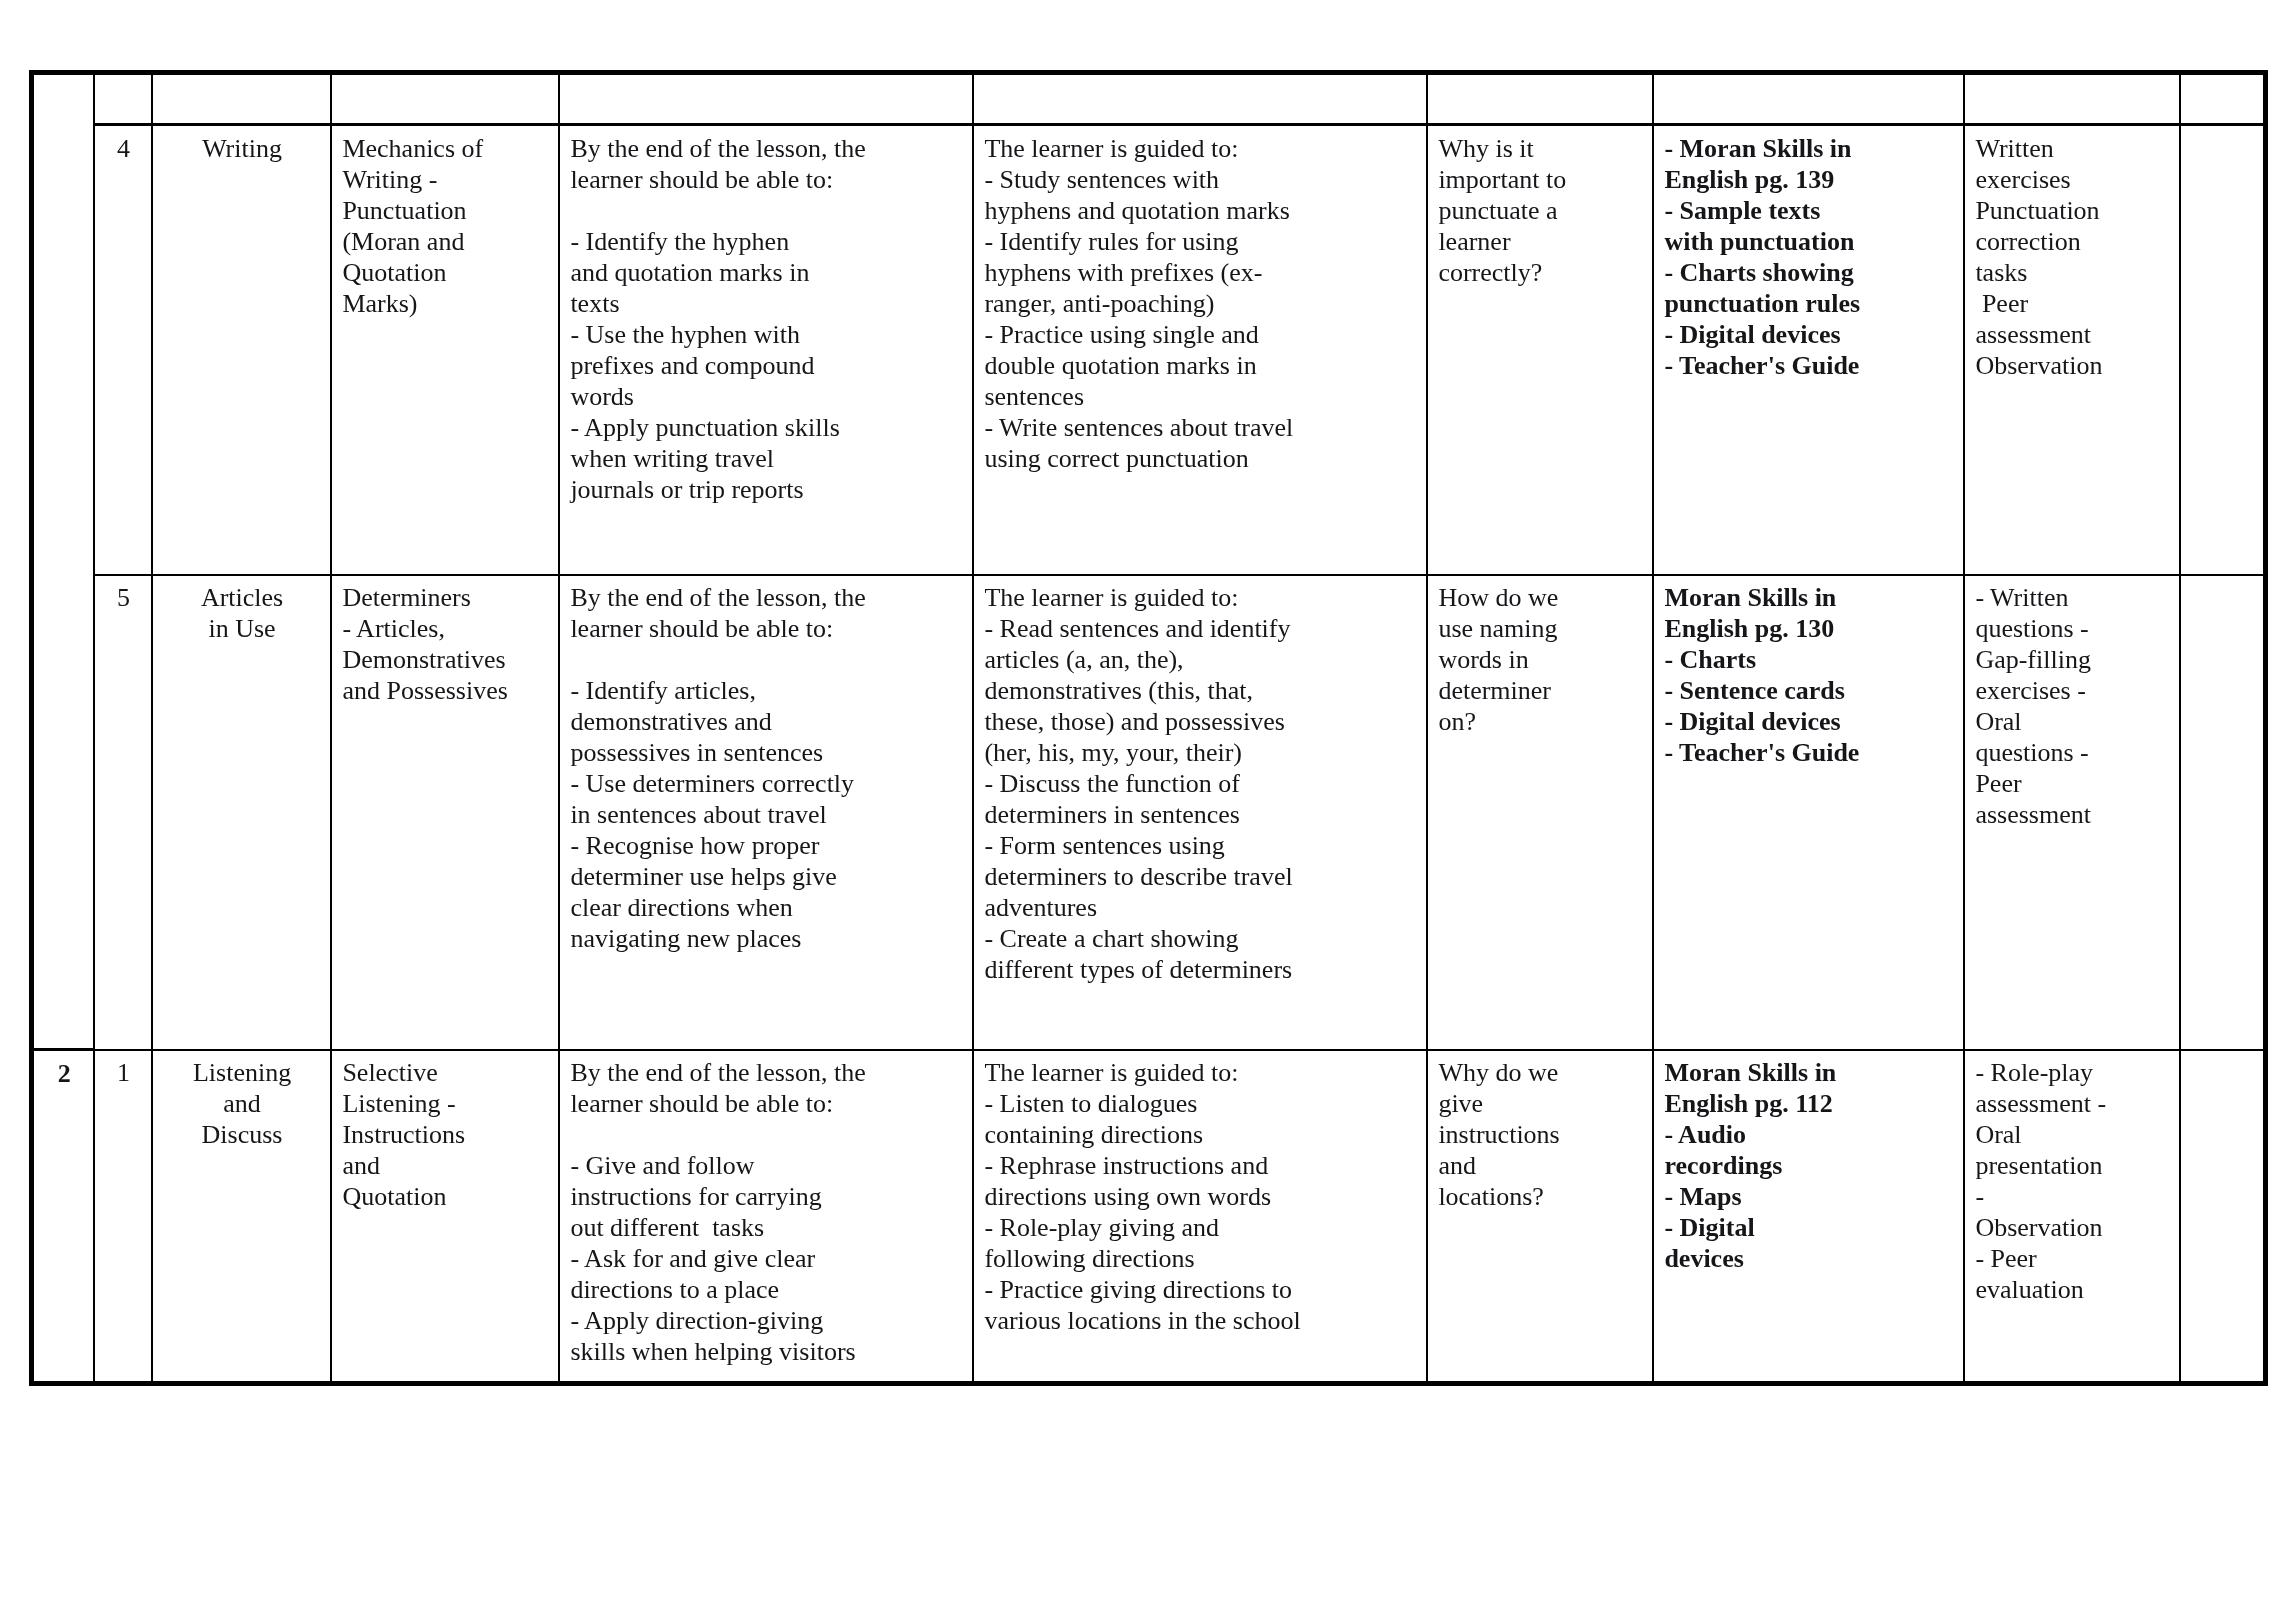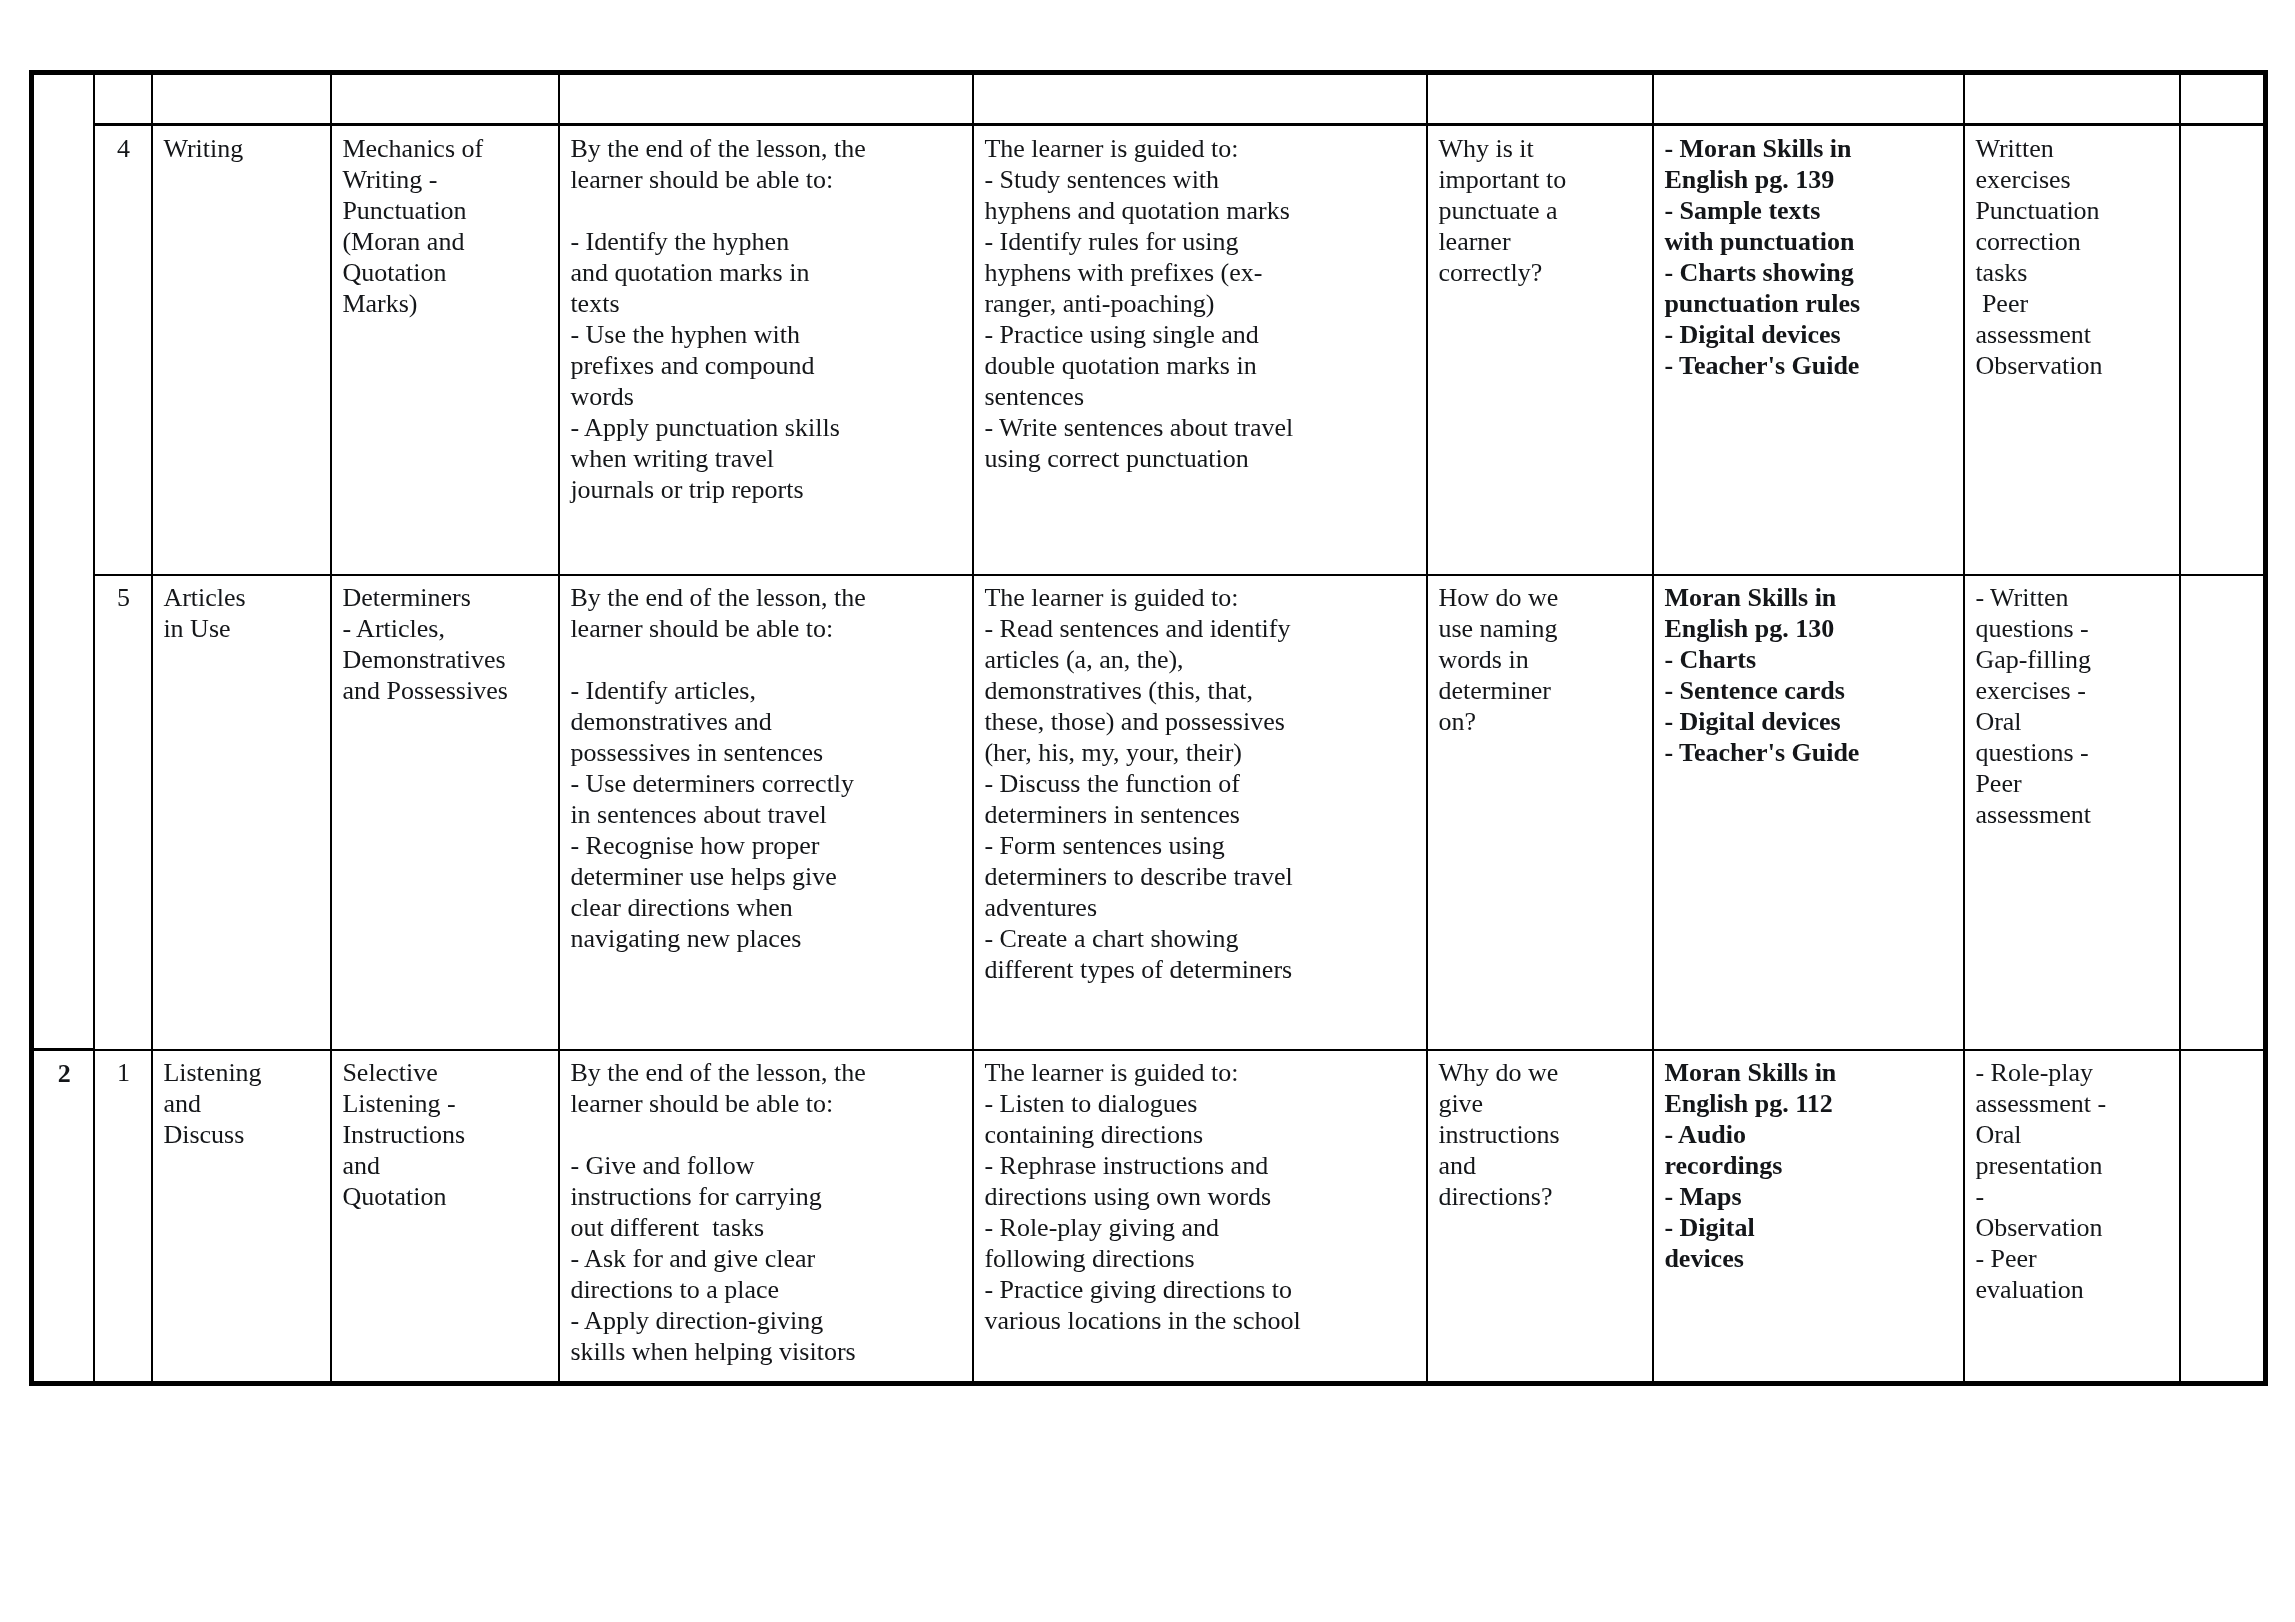--- a/index.html
+++ b/index.html
@@ -36,21 +36,21 @@
     word-wrap: break-word;
   }
   tr.hdr   { height: 52px;  }
   tr.r4    { height: 450px; }
   tr.r5    { height: 475px; }
   tr.r6    { height: 334px; }
 
   tr.hdr td { border-bottom-width: 3.3px; }
   tr.r6  td { border-top-width: 2.6px; }
 
-  td.c-strand { border-left-width: 5.2px; }
+  td.c-strand { border-left-width: 5.2px; text-align: center; }
   td.c-last   { border-left-width: 5.2px; }
   td.c-week   { border-right-width: 2.6px; }
 
   td.num {
     text-align: center;
     padding-left: 2.6px;
     padding-right: 2.6px;
   }
   td.bold { font-weight: bold; }
   td.pad-top { padding-top: 65px; font-weight: bold; }
@@ -225,21 +225,21 @@
 - Rephrase instructions and
 directions using own words
 - Role-play giving and
 following directions
 - Practice giving directions to
 various locations in the school</td>
       <td>Why do we
 give
 instructions
 and
-directions?</td>
+locations?</td>
       <td class="pad-top">Moran Skills in
 English pg. 112
 - Audio
 recordings
 - Maps
 - Digital
 devices</td>
       <td>- Role-play
 assessment -
 Oral

